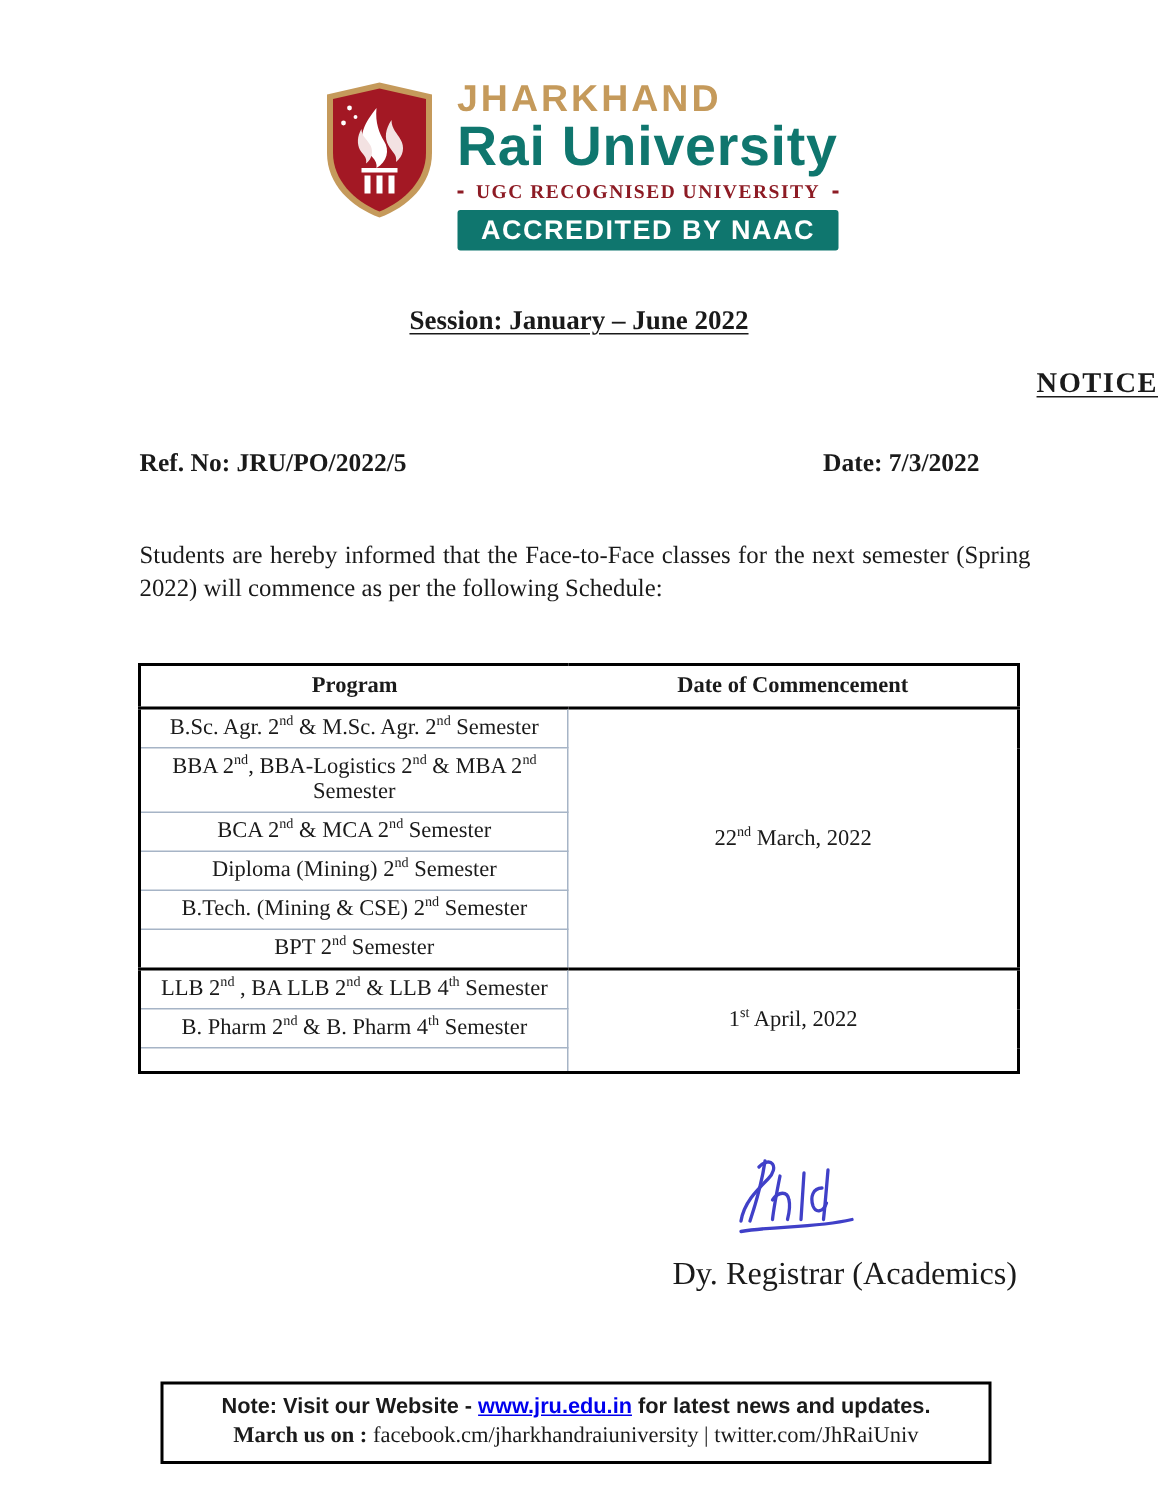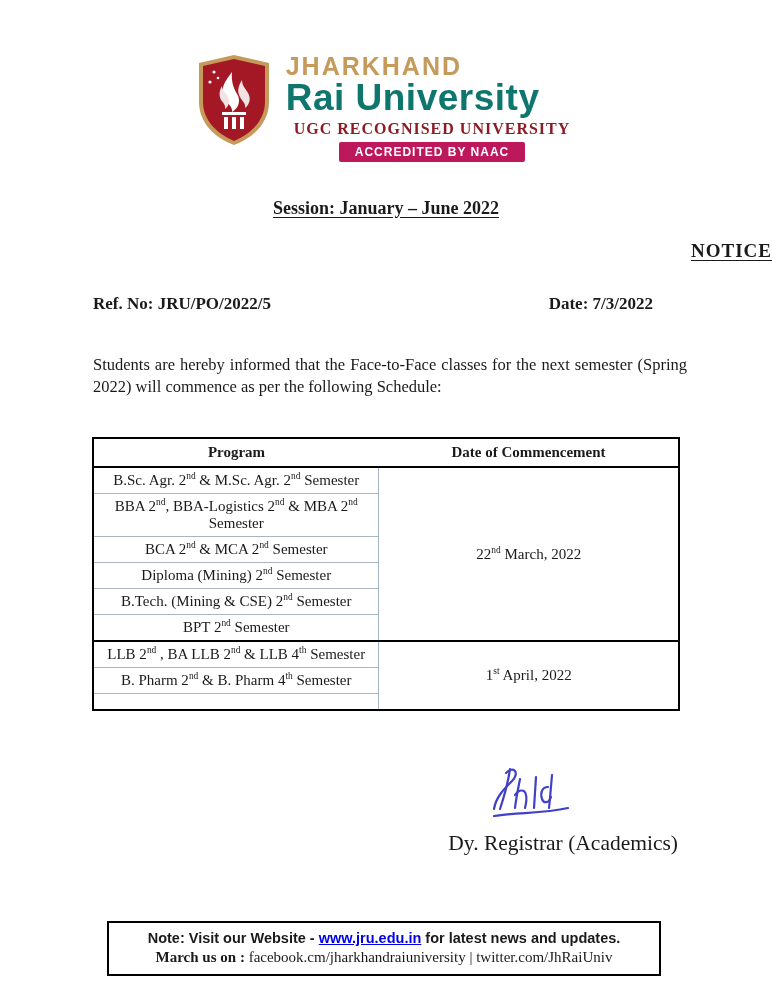--- a/index.html
+++ b/index.html
@@ -37,28 +37,28 @@
     color: #0f766e; line-height: 1.05;
   }
   .tagline-row {
     margin-top: 2px;
     display: flex; align-items: center; gap: 8px;
     width: 100%;
   }
   .tagline-row .rule { flex: 1; height: 0; border-top: 2px solid #8d1b24; }
   .tagline {
     font-family: "Liberation Serif", serif;
-    font-weight: bold; font-size: 16px; letter-spacing: 1px;
+    font-weight: bold; font-size: 13px; letter-spacing: 1px;
     color: #8d1b24; white-space: nowrap;
   }
   .naac-badge {
     margin-top: 4px;
-    background: #be185d; color: #ffffff;
-    font-family: "Liberation Sans", sans-serif;
-    font-weight: bold; font-size: 12px; letter-spacing: 1px;
+    background: #0f766e; color: #ffffff;
+    font-family: "Liberation Sans", sans-serif;
+    font-weight: bold; font-size: 18px; letter-spacing: 1px;
     padding: 3px 16px; border-radius: 2px;
   }
 
   
   .session-title {
     margin-top: 36px;
     text-align: center;
     font-weight: bold; font-size: 18px;
     text-decoration: underline;
     text-underline-offset: 3px;

